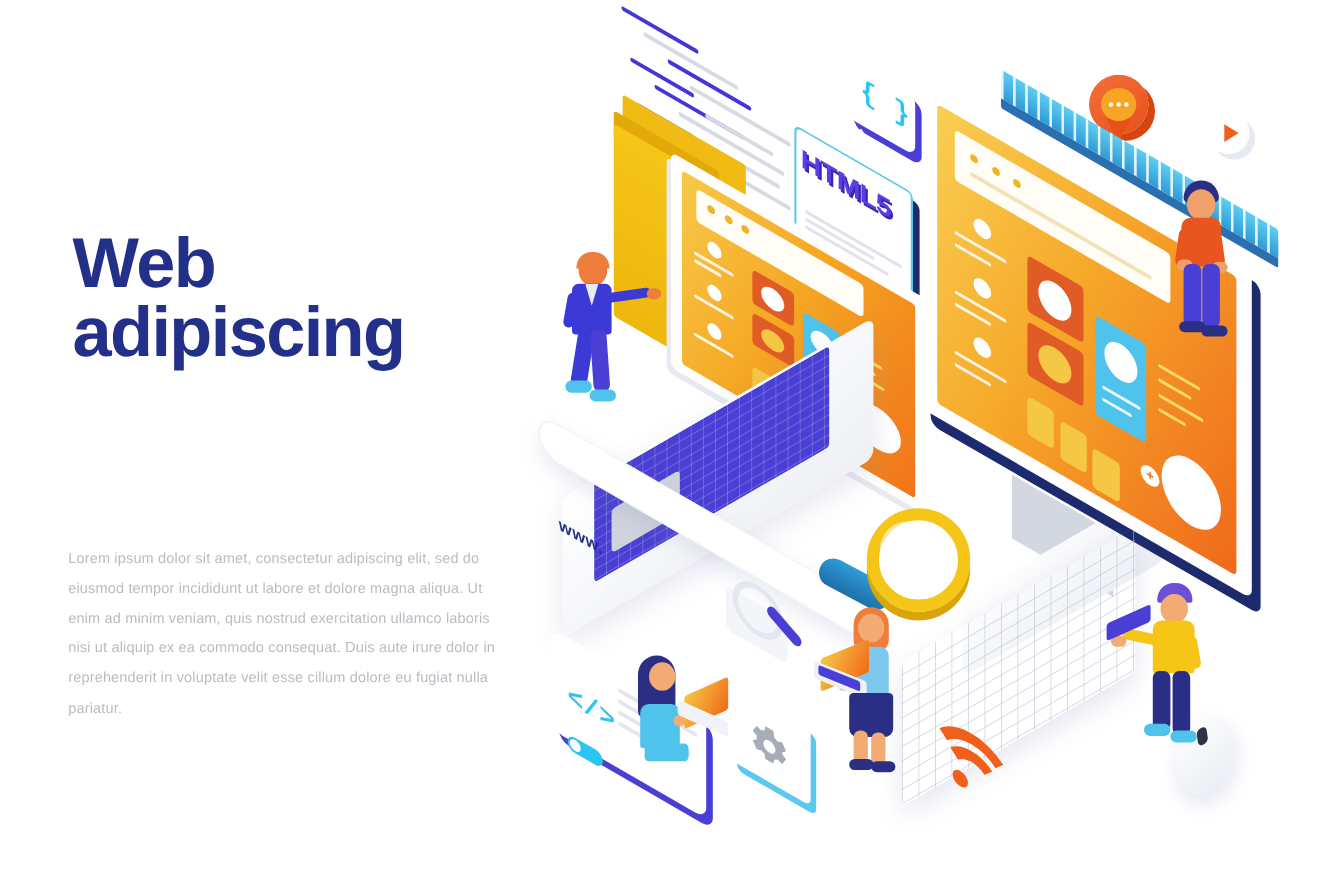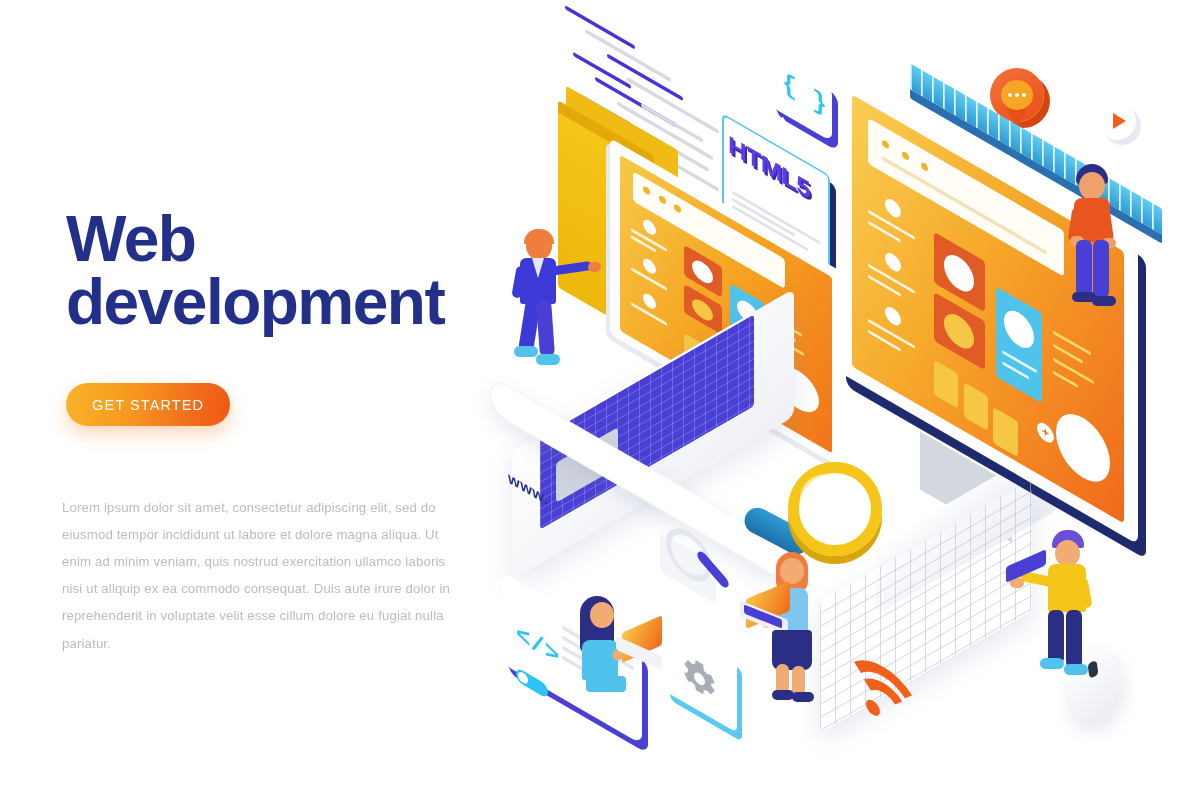--- a/index.html
+++ b/index.html
@@ -254,24 +254,23 @@
   .head{position:absolute;border-radius:50%;}
   .limb{position:absolute;border-radius:6px;}
 </style>
 </head>
 <body>
 
 <div id="stage">
 
   <div class="hero-text">
     <h1 class="hero-title">Web
-development</h1>
+adipiscing</h1>
   </div>
 
-  <button class="cta">GET STARTED</button>
 
   <p class="hero-body">Lorem ipsum dolor sit amet, consectetur adipiscing elit, sed do eiusmod tempor incididunt ut labore et dolore magna aliqua. Ut enim ad minim veniam, quis nostrud exercitation ullamco laboris nisi ut aliquip ex ea commodo consequat. Duis aute irure dolor in reprehenderit in voluptate velit esse cillum dolore eu fugiat nulla pariatur.</p>
 
   <div class="illo">
 
     <div class="codeblock">
       <i class="cl b" style="left:10px;top:2px;width:70px;"></i>
       <i class="cl g" style="left:30px;top:14px;width:86px;"></i>
       <i class="cl b" style="left:52px;top:26px;width:76px;"></i>
       <i class="cl g" style="left:72px;top:38px;width:92px;"></i>

